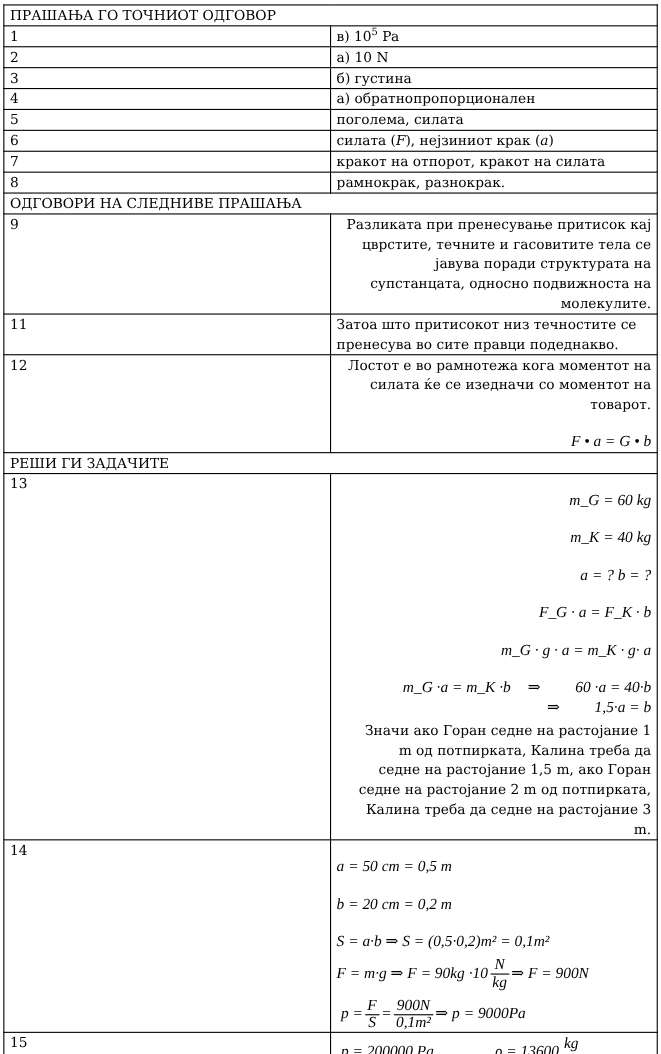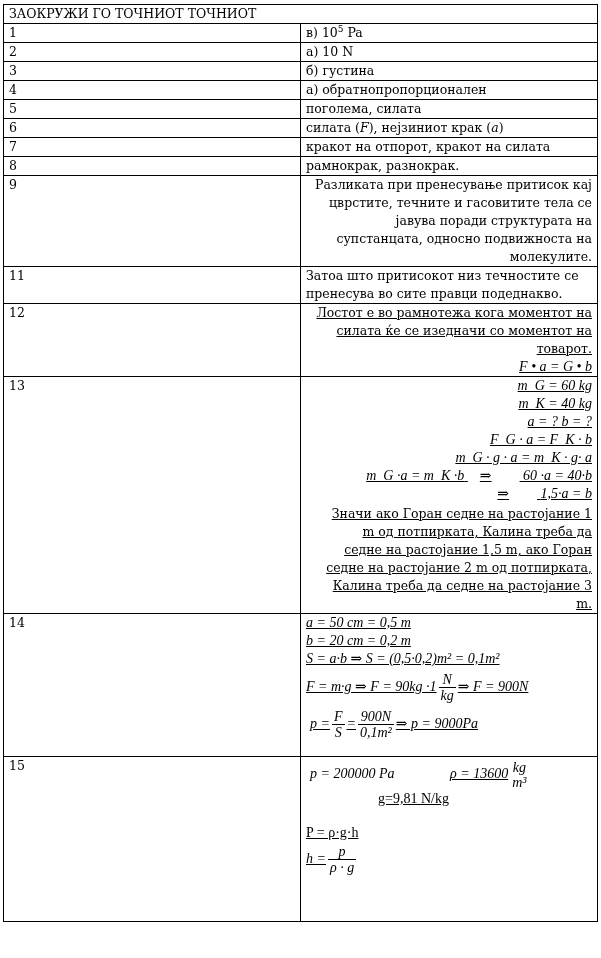--- a/index.html
+++ b/index.html
@@ -5,36 +5,36 @@
   html, body { margin: 0; padding: 0; background: #ffffff; }
   body { width: 601px; height: 958px; overflow: hidden; font-family: "DejaVu Serif", serif; color: #000; }
   table.sheet {
     position: absolute; left: 3px; top: 4px; width: 595px;
     border-collapse: collapse; table-layout: fixed;
     font-family: "DejaVu Serif", serif; font-size: 12.5px;
   }
   table.sheet td { border: 1px solid #000; padding: 0 5px; vertical-align: top; line-height: 18px; }
   td.num { width: 21px; }
   tr.section td { line-height: 18px; }
-  .math { font-family: "Liberation Serif", "DejaVu Serif", serif; font-size: 14px; }
+  .math { font-family: "Liberation Serif", "DejaVu Serif", serif; font-size: 14px; margin-top: 16px; }
   .it { font-style: italic; }
   .frac { display: inline-flex; flex-direction: column; vertical-align: middle; text-align: center; margin: 0 2px; line-height: 15px; }
   .frac .n { border-bottom: 1px solid #000; padding: 0 2px; }
   .frac .d { padding: 0 2px; }
-  .line { display: block; min-height: 18px; text-decoration: underline; }
+  .line { display: block; min-height: 18px; }
   .tall { padding-top: 3px; padding-bottom: 3px; text-align: right; }
   sup, sub { font-size: 9px; line-height: 0; }
 </style>
 </head>
 <body>
 
 <table class="sheet">
   <tbody>
       <tr class="section">
-        <td colspan="2">ЗАОКРУЖИ ГО ТОЧНИОТ ТОЧНИОТ</td>
+        <td colspan="2">ПРАШАЊА ГО ТОЧНИОТ ОДГОВОР</td>
       </tr>
   <tr>
     <td class="num">1</td>
     <td><span>в) 10</span><sup>5</sup><span> Pa</span></td>
   </tr>
   <tr>
         <td class="num">2</td>
         <td>а) 10 N</td>
       </tr>
   <tr>
@@ -56,36 +56,42 @@
   </tr>
   <tr>
         <td class="num">7</td>
         <td>кракот на отпорот, кракот на силата</td>
       </tr>
   <tr>
         <td class="num">8</td>
         <td>рамнокрак, разнокрак.</td>
       </tr>
 
+  <tr class="section">
+        <td colspan="2">ОДГОВОРИ НА СЛЕДНИВЕ ПРАШАЊА</td>
+      </tr>
   <tr>
         <td class="num">9</td>
         <td class="tall">Разликата при пренесување притисок кај цврстите, течните и гасовитите тела се јавува  поради  структурата на супстанцата, односно подвижноста на молекулите.</td>
       </tr>
   <tr>
         <td class="num">11</td>
         <td>Затоа што притисокот низ течностите се пренесува во сите правци подеднакво.</td>
       </tr>
   <tr>
     <td class="num">12</td>
     <td class="tall">
       <span class="line">Лостот е во рамнотежа кога моментот на силата ќе се изедначи со моментот на товарот.</span>
       <span class="line it math">F • a = G • b</span>
     </td>
   </tr>
 
+  <tr class="section">
+        <td colspan="2">РЕШИ ГИ ЗАДАЧИТЕ</td>
+      </tr>
   <tr>
     <td class="num">13</td>
     <td class="tall" style="height:176px;padding-left:25px;">
       <span class="line math it" style="padding-left:4px;">m_G = 60 kg</span>
       <span class="line math it" style="padding-left:4px;">m_K = 40 kg</span>
       <span class="line math it">a = ?   b = ?</span>
       <span class="line math it">F_G · a = F_K · b</span>
       <span class="line math it">m_G · g · a = m_K · g· a</span>
       <span class="line math it">
         <span>m_G ·a = m_K ·b</span>
@@ -97,21 +103,21 @@
       <span class="line" style="margin-top:2px;">Значи ако Горан седне на растојание 1 m од потпирката, Калина треба да седне на растојание 1,5 m, ако Горан седне на растојание 2 m од потпирката, Калина треба да седне на растојание 3 m.</span>
     </td>
   </tr>
   <tr>
     <td class="num">14</td>
     <td style="height:142px;">
       <span class="line math it">a = 50 cm = 0,5 m</span>
       <span class="line math it">b = 20 cm = 0,2 m</span>
       <span class="line math it">S = a·b ⇒ S = (0,5·0,2)m² = 0,1m²</span>
       <span class="line math it" style="margin-top:4px;">
-        <span>F = m·g ⇒ F = 90kg ·1</span><span class="frac">
+        <span>F = m·g ⇒ F = 90kg ·10</span><span class="frac">
               <span class="n">N</span>
               <span class="d">kg</span>
             </span><span>⇒ F = 900N</span>
       </span>
       <span class="line math it" style="margin-top:6px;padding-left:4px;">
         <span>p =</span><span class="frac">
               <span class="n">F</span>
               <span class="d">S</span>
             </span><span>=</span><span class="frac">
               <span class="n">900N</span>

